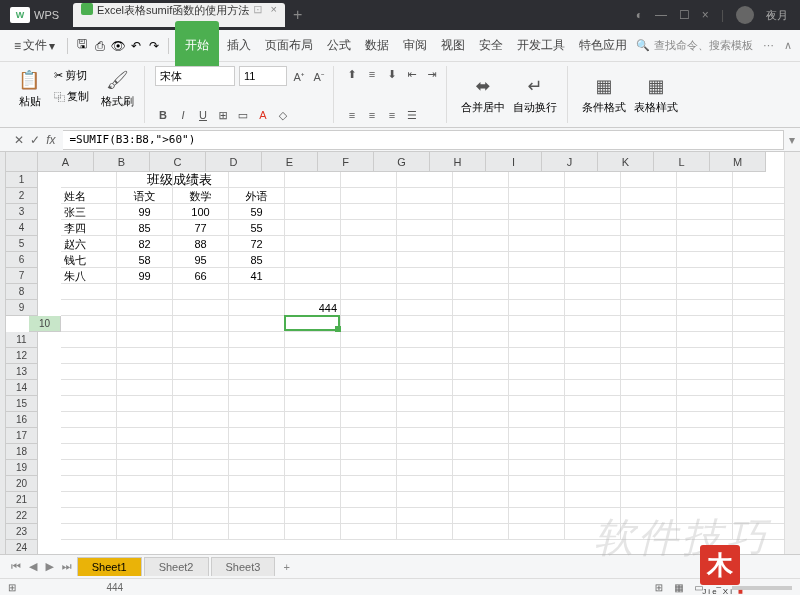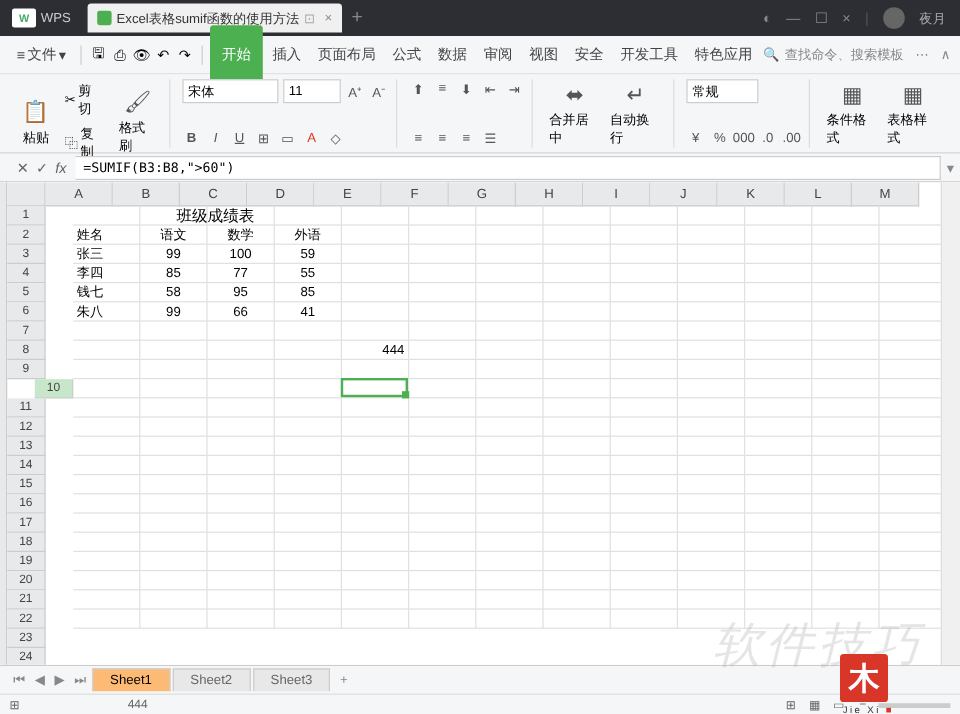--- a/index.html
+++ b/index.html
@@ -2,21 +2,21 @@
 <html><head>
 <meta charset="utf-8">
 <style>
 * { margin: 0; padding: 0; box-sizing: border-box; font-family: "Microsoft YaHei", "SimSun", sans-serif; }
 body { width: 800px; height: 595px; background: #fff; overflow: hidden; font-size: 12px; position: relative; }
 
 .titlebar { height: 30px; background: #2d2e33; display: flex; align-items: center; padding: 0 4px; color: #ccc; }
 .wps-logo { display: flex; align-items: center; gap: 4px; padding: 0 6px; }
 .wps-logo-icon { width: 20px; height: 16px; background: #fff; border-radius: 2px; display: flex; align-items: center; justify-content: center; color: #4a6; font-size: 9px; font-weight: bold; }
 .wps-text { font-size: 11px; color: #ccc; }
-.doc-tab { height: 24px; background: #f0f0f0; color: #333; display: flex; align-items: center; padding: 0 8px; border-radius: 3px 3px 0 0; font-size: 11px; gap: 4px; margin-left: 8px; }
+.doc-tab { height: 24px; background: #f0f0f0; color: #333; display: flex; align-items: flex-start; padding: 0 8px; border-radius: 3px 3px 0 0; font-size: 11px; gap: 4px; margin-left: 8px; }
 .doc-tab-icon { width: 12px; height: 12px; background: #4caf50; border-radius: 2px; }
 .doc-tab-close { margin-left: 4px; color: #888; cursor: pointer; }
 .new-tab { margin-left: 8px; color: #888; cursor: pointer; font-size: 16px; }
 .title-spacer { flex: 1; }
 .title-right { display: flex; align-items: center; gap: 12px; padding-right: 8px; }
 .win-btn { color: #888; cursor: pointer; font-size: 12px; }
 .user-name { color: #aaa; font-size: 11px; text-align: right; }
 .user-avatar { width: 18px; height: 18px; background: #666; border-radius: 50%; }
 
 .menubar { height: 32px; background: #f5f6f7; border-bottom: 1px solid #ddd; display: flex; align-items: center; padding: 0 8px; gap: 2px; }
@@ -56,21 +56,21 @@
 .cell { width: 56px; height: 16px; border-right: 1px solid #e0e0e0; border-bottom: 1px solid #e0e0e0; font-size: 11px; line-height: 16px; padding: 0 3px; text-align: center; overflow: hidden; white-space: nowrap; }
 .cell.ta-l { text-align: left; }
 .cell.ta-r { text-align: right; }
 .active-cell { position: absolute; border: 2px solid #4caf50; pointer-events: none; }
 .active-handle { position: absolute; right: -3px; bottom: -3px; width: 6px; height: 6px; background: #4caf50; }
 .left-strip { width: 6px; background: #e8e9ea; border-right: 1px solid #ccc; }
 .scrollbar-v { width: 16px; background: #f0f0f0; border-left: 1px solid #ddd; }
 
 .sheet-tabs { height: 24px; background: #f5f6f7; border-top: 1px solid #ccc; display: flex; align-items: center; padding: 0 8px; gap: 2px; font-size: 11px; }
 .nav-arrow { color: #888; cursor: pointer; padding: 0 3px; }
-.sheet-tab { padding: 3px 14px; background: #fdba74; border: 1px solid #ccc; border-bottom: none; cursor: pointer; }
+.sheet-tab { padding: 3px 14px; background: #eab308; border: 1px solid #ccc; border-bottom: none; cursor: pointer; }
 .sheet-tab.inactive { background: #e8e8e8; color: #666; }
 .sheet-add { color: #888; cursor: pointer; padding: 0 6px; }
 
 .status-bar { height: 18px; background: #f5f6f7; border-top: 1px solid #ddd; display: flex; align-items: center; padding: 0 8px; font-size: 10px; color: #666; }
 .status-right { margin-left: auto; display: flex; gap: 6px; align-items: center; }
 .view-icon { width: 14px; height: 14px; display: inline-flex; align-items: center; justify-content: center; cursor: pointer; }
 
 .watermark { position: absolute; right: 30px; bottom: 30px; font-size: 40px; color: rgba(180,180,180,0.35); font-weight: 300; letter-spacing: 4px; pointer-events: none; font-style: italic; }
 .logo-stamp { position: absolute; right: 55px; bottom: 2px; width: 45px; height: 48px; pointer-events: none; }
 .logo-stamp .box { width: 40px; height: 40px; background: #d9362a; display: flex; align-items: center; justify-content: center; color: #fff; font-size: 26px; font-weight: bold; border-radius: 3px; }
@@ -180,32 +180,20 @@
     </div>
   </div>
   <div class="ribbon-group" style="flex-direction:row">
     <div class="ribbon-big-btn">
       <div class="ribbon-big-icon">⬌</div>
       <span>合并居中</span>
     </div>
     <div class="ribbon-big-btn">
       <div class="ribbon-big-icon">↵</div>
       <span>自动换行</span>
-    </div>
-  </div>
-  <div class="ribbon-group">
-    <div class="ribbon-row">
-      <input class="ribbon-select fmt" value="常规" style="">
-    </div>
-    <div class="ribbon-row">
-      <span class="icon-box">¥</span>
-      <span class="icon-box">%</span>
-      <span class="icon-box">000</span>
-      <span class="icon-box">.0</span>
-      <span class="icon-box">.00</span>
     </div>
   </div>
   <div class="ribbon-group" style="flex-direction:row;border-right:none">
     <div class="ribbon-big-btn">
       <div class="ribbon-big-icon">▦</div>
       <span>条件格式</span>
     </div>
     <div class="ribbon-big-btn">
       <div class="ribbon-big-icon">▦</div>
       <span>表格样式</span>
@@ -327,20 +315,35 @@
             <div class="cell"></div>
             <div class="cell"></div>
             <div class="cell"></div>
             <div class="cell"></div>
             <div class="cell"></div>
             <div class="cell"></div>
             <div class="cell"></div>
             <div class="cell"></div>
           </div>
           <div class="grid-row">
+            <div class="cell ta-l">赵六</div>
+            <div class="cell">82</div>
+            <div class="cell">88</div>
+            <div class="cell">72</div>
+            <div class="cell"></div>
+            <div class="cell"></div>
+            <div class="cell"></div>
+            <div class="cell"></div>
+            <div class="cell"></div>
+            <div class="cell"></div>
+            <div class="cell"></div>
+            <div class="cell"></div>
+            <div class="cell"></div>
+          </div>
+          <div class="grid-row">
             <div class="cell ta-l">钱七</div>
             <div class="cell">58</div>
             <div class="cell">95</div>
             <div class="cell">85</div>
             <div class="cell"></div>
             <div class="cell"></div>
             <div class="cell"></div>
             <div class="cell"></div>
             <div class="cell"></div>
             <div class="cell"></div>

